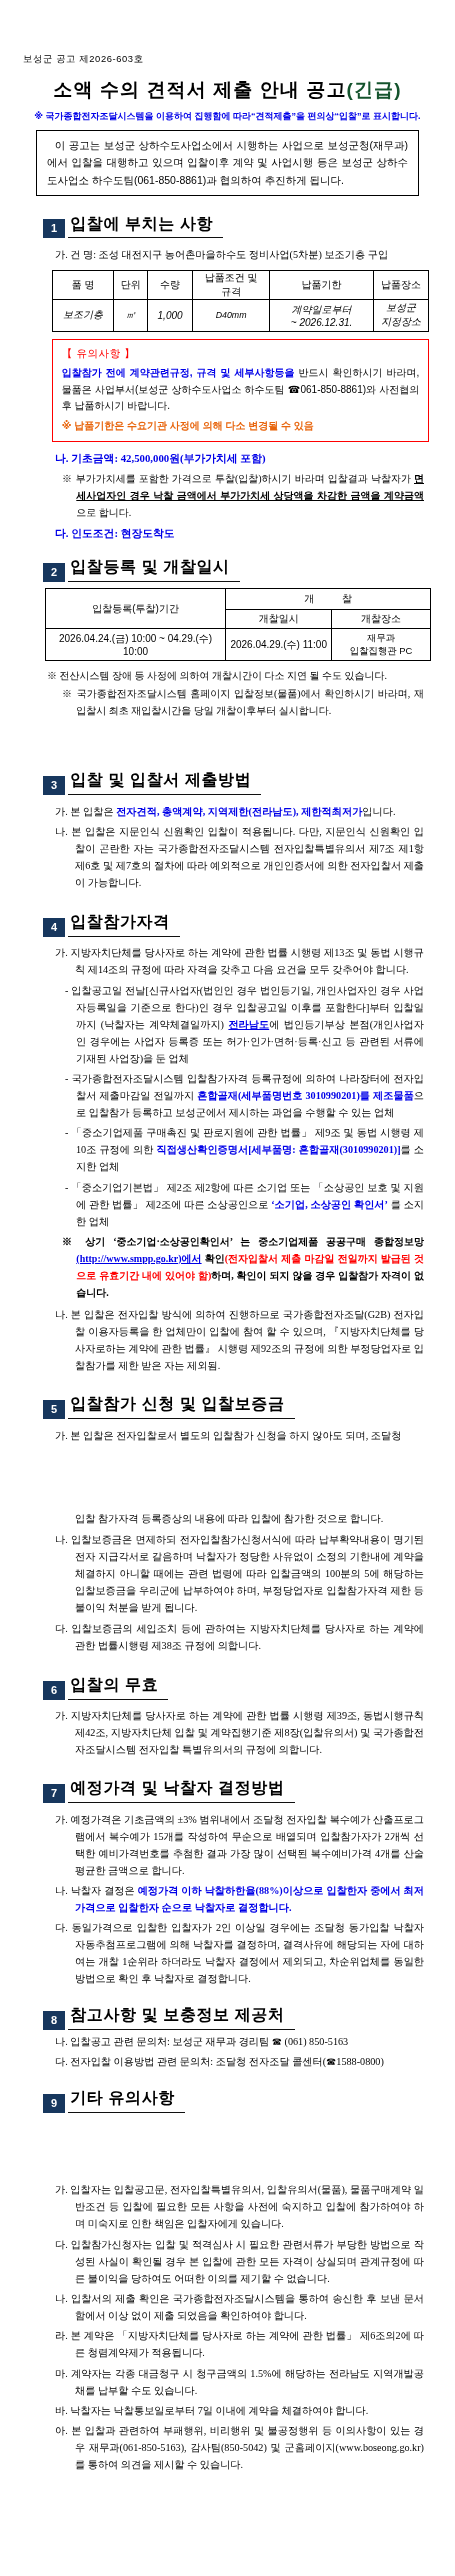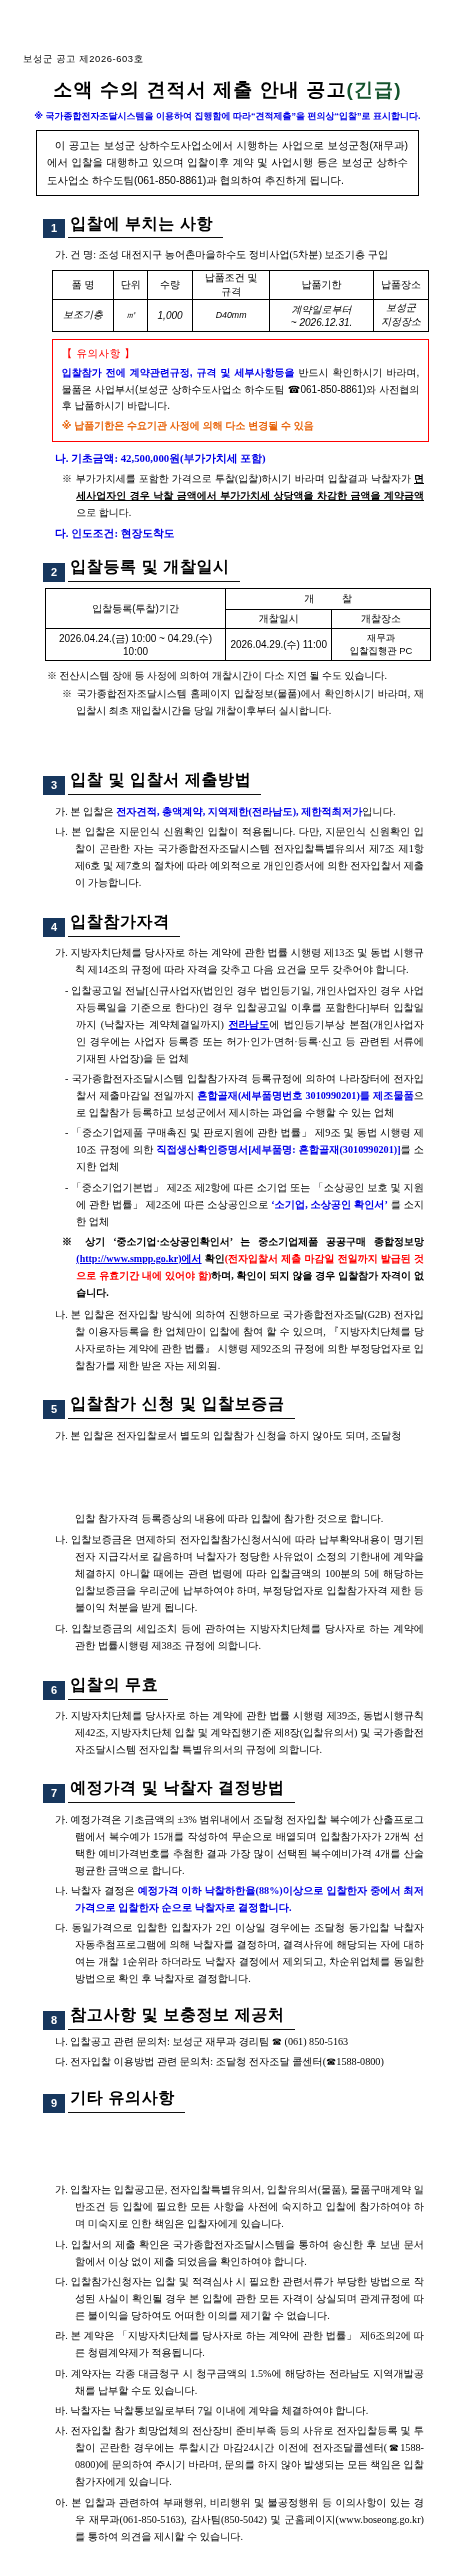--- a/index.html
+++ b/index.html
@@ -186,22 +186,21 @@
   <div class="item tight">다. 전자입찰 이용방법 관련 문의처: 조달청 전자조달 콜센터(☎1588-0800)</div>
 
   <div class="sec" style="margin-top:16.5px;">
     <div class="sec-no">9</div>
     <div class="sec-title">기타 유의사항</div>
   </div>
 
   <div class="gap-page-c"></div>
 
   <div class="item">가. 입찰자는 입찰공고문, 전자입찰특별유의서, 입찰유의서(물품), 물품구매계약 일반조건 등 입찰에 필요한 모든 사항을 사전에 숙지하고 입찰에 참가하여야 하며 미숙지로 인한 책임은 입찰자에게 있습니다.</div>
+  <div class="item tight">다. 입찰참가신청자는 입찰 및 적격심사 시 필요한 관련서류가 부당한 방법으로 작성된 사실이 확인될 경우 본 입찰에 관한 모든 자격이 상실되며 관계규정에 따른 불이익을 당하여도 어떠한 이의를 제기할 수 없습니다.</div>
   <div class="item tight">나. 입찰서의 제출 확인은 국가종합전자조달시스템을 통하여 송신한 후 보낸 문서함에서 이상 없이 제출 되었음을 확인하여야 합니다.</div>
-  <div class="item tight">다. 입찰참가신청자는 입찰 및 적격심사 시 필요한 관련서류가 부당한 방법으로 작성된 사실이 확인될 경우 본 입찰에 관한 모든 자격이 상실되며 관계규정에 따른 불이익을 당하여도 어떠한 이의를 제기할 수 없습니다.</div>
   <div class="item tight">라. 본 계약은 「지방자치단체를 당사자로 하는 계약에 관한 법률」 제6조의2에 따른 청렴계약제가 적용됩니다.</div>
   <div class="item tight">마. 계약자는 각종 대금청구 시 청구금액의 1.5%에 해당하는 전라남도 지역개발공채를 납부할 수도 있습니다.</div>
   <div class="item tight">바. 낙찰자는 낙찰통보일로부터 7일 이내에 계약을 체결하여야 합니다.</div>
-  <div class="item tight">사. 전자입찰 참가 희망업체의 전산장비 준비부족 등의 사유로 전자입찰등록 및 투찰이 곤란한 경우에는 투찰시간 마감24시간 이전에 전자조달콜센터(☎1588-0800)에 문의하여 주시기 바라며, 문의를 하지 않아 발생되는 모든 책임은 입찰참가자에게 있습니다.</div>
   <div class="item tight">아. 본 입찰과 관련하여 부패행위, 비리행위 및 불공정행위 등 이의사항이 있는 경우 재무과(061-850-5163), 감사팀(850-5042) 및 군홈페이지(www.boseong.go.kr)를 통하여 의견을 제시할 수 있습니다.</div>
 
 </div>
 
 
 </body></html>

